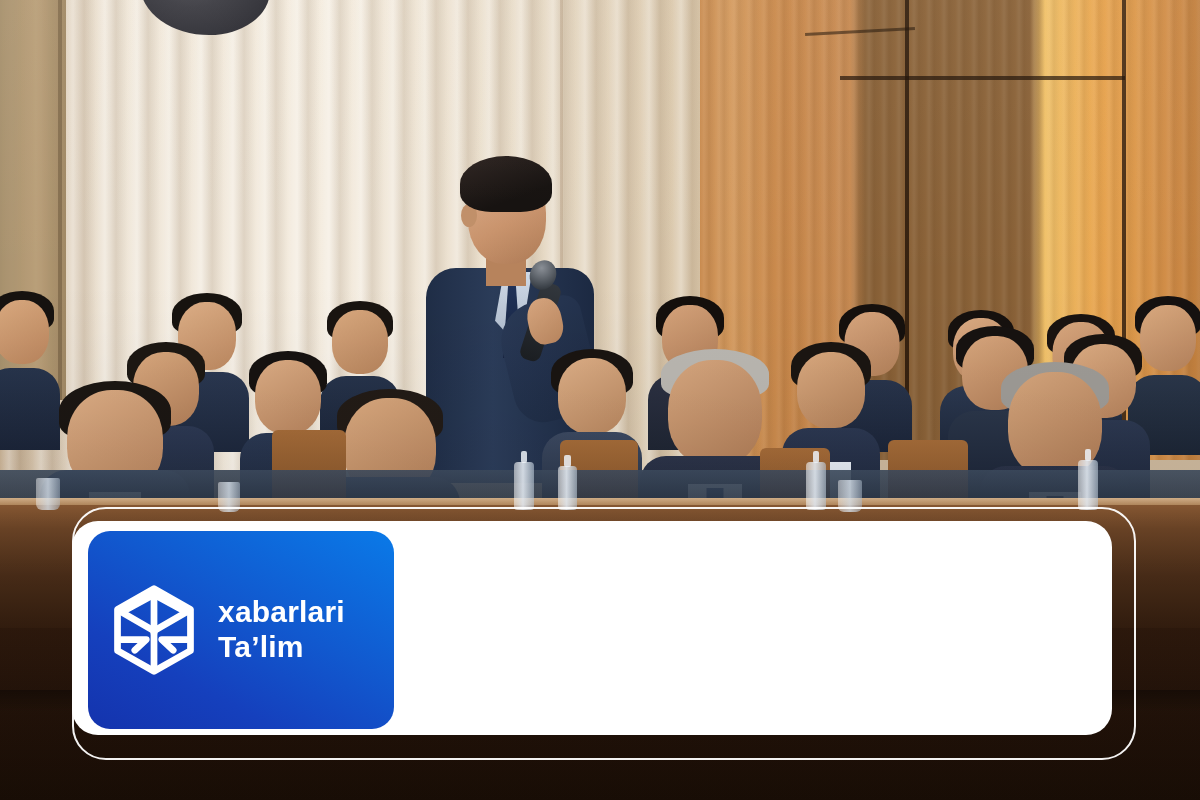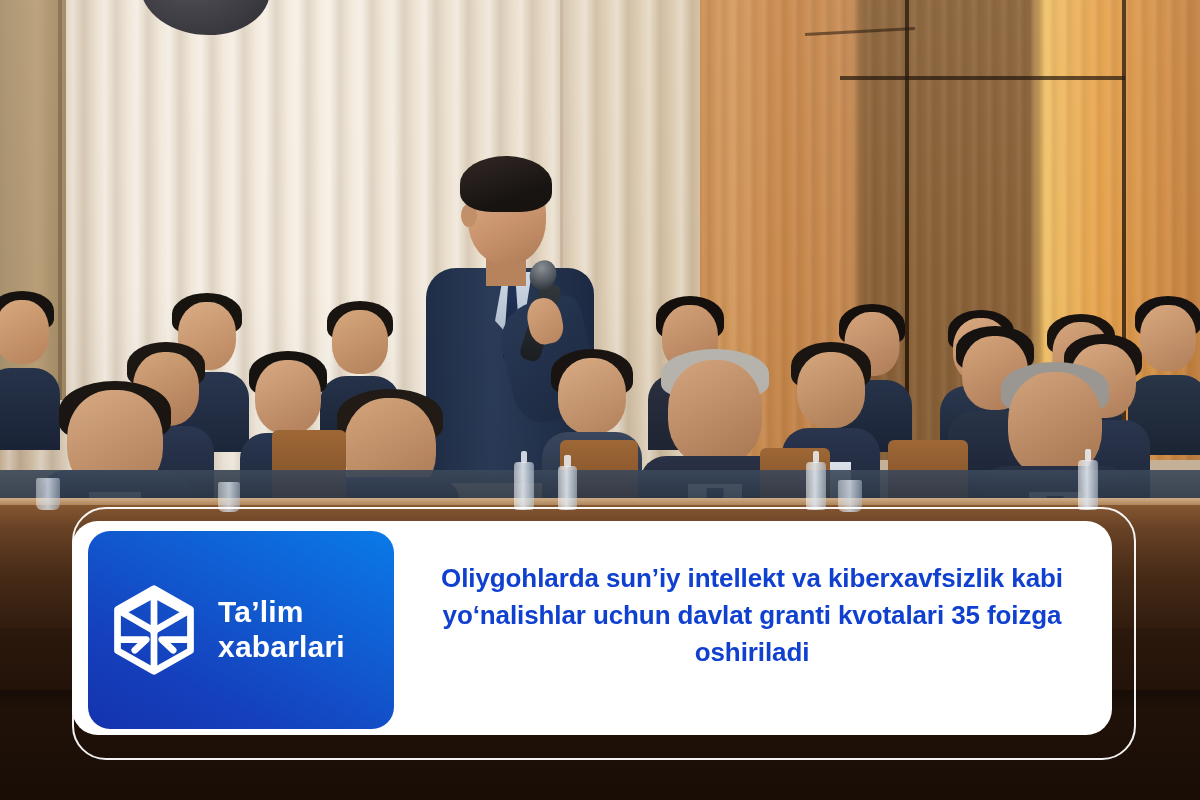--- a/index.html
+++ b/index.html
@@ -472,20 +472,19 @@
         <path d="M86 30 L50 51"></path>
 
         <path d="M50 51 L50 90"></path>
 
         <path d="M16 60 L42 60 L30 71"></path>
 
         <path d="M84 60 L58 60 L70 71"></path>
       </svg>
     </span>
     <span class="brand-words">
+      <div>xabarlari</div>
       <div>Ta’lim</div>
-      <div>xabarlari</div>
     </span>
   </div>
 
-  <div class="headline">Oliygohlarda sun’iy intellekt va kiberxavfsizlik kabi yo‘nalishlar uchun davlat granti kvotalari 35 foizga oshiriladi</div>
 
 </div>
 
 </body></html>

